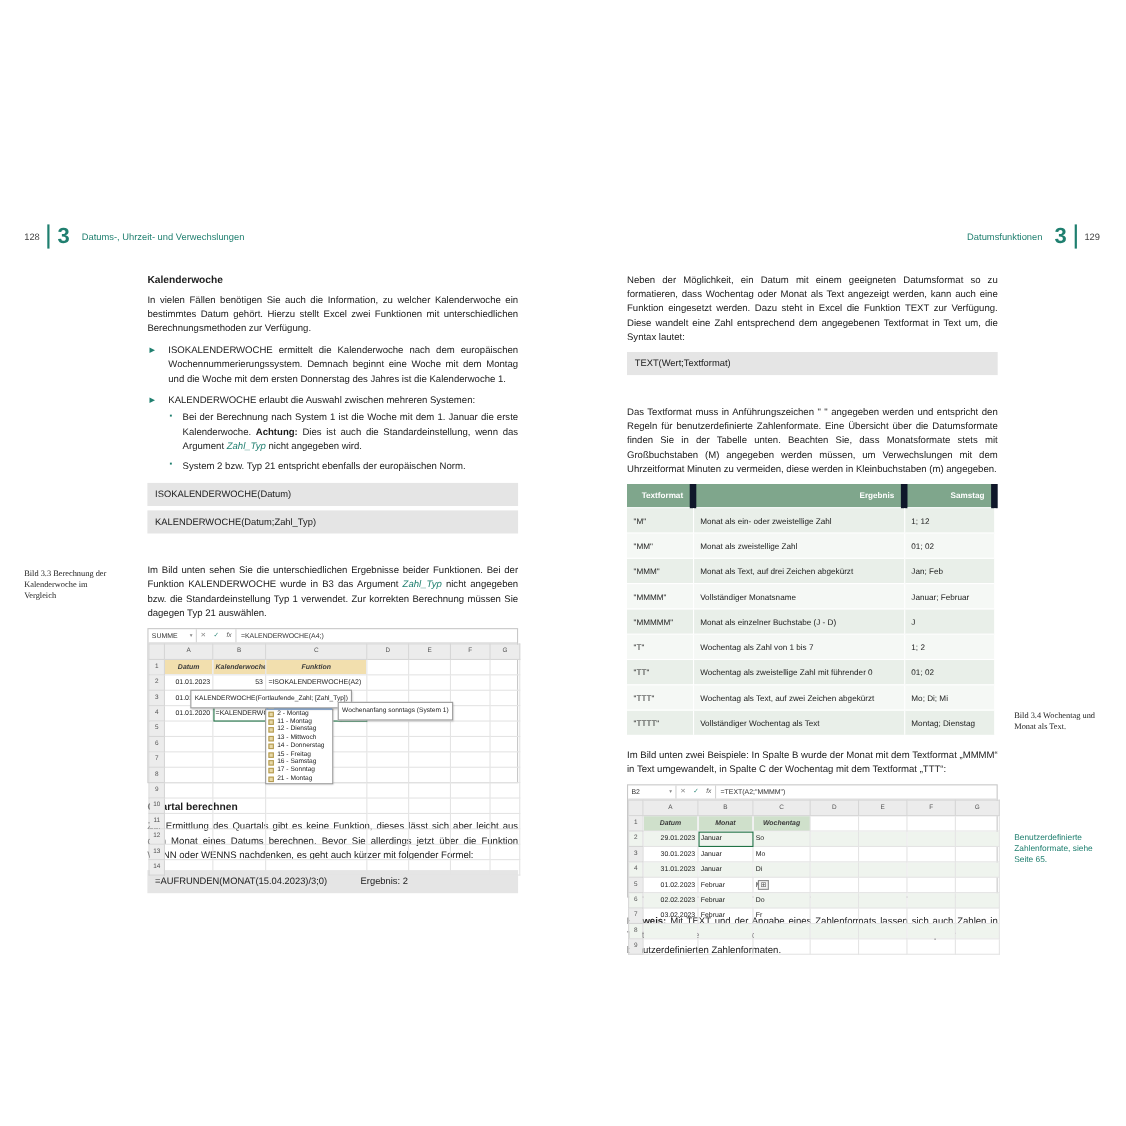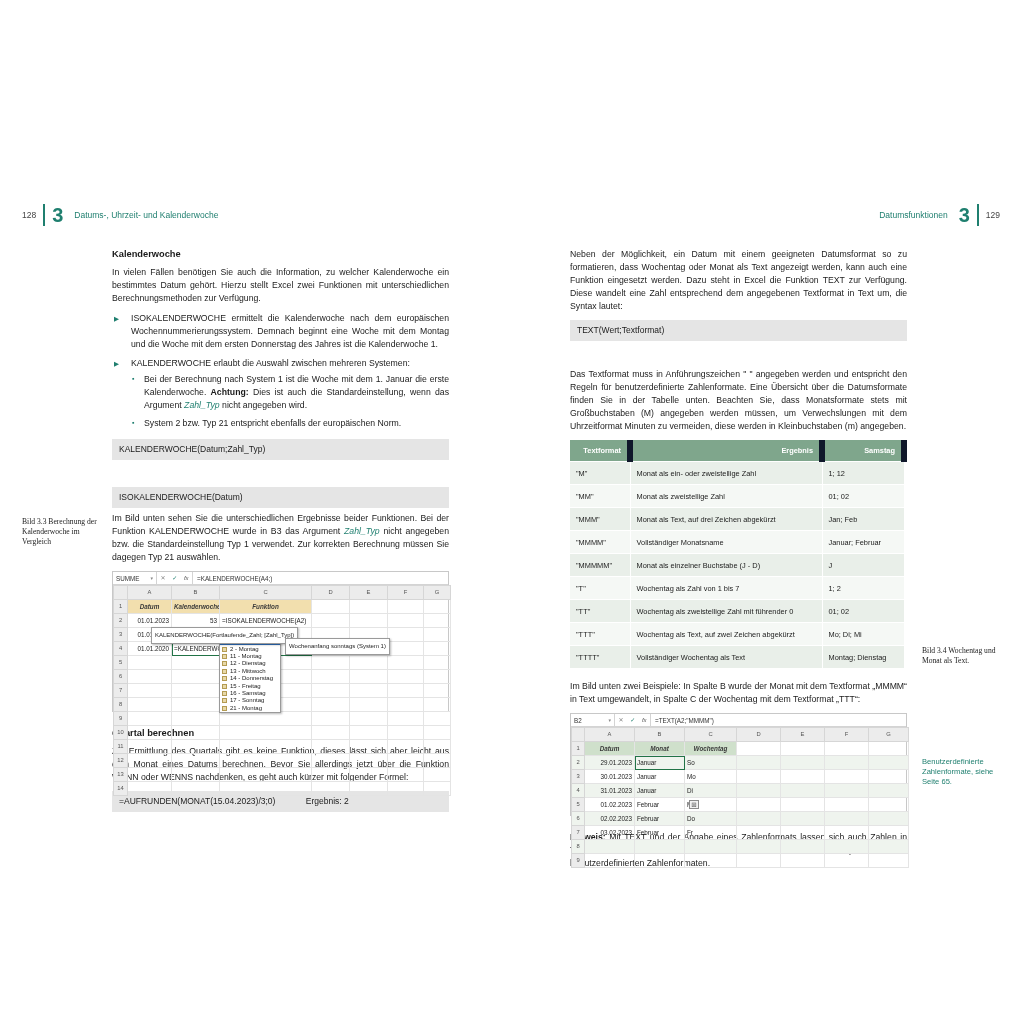--- a/index.html
+++ b/index.html
@@ -11,21 +11,21 @@
   .hdr-left{left:22px}
   .hdr-right{right:24px}
   .pagenum{font-size:8.5px;color:#444}
   .vbar{width:2px;height:22px;background:#1f7f6f;margin:0 7px}
   .chapnum{font-size:20px;font-weight:bold;color:#1f7f6f}
   .hdrtitle{font-size:8.5px;color:#1f7f6f;margin-left:11px}
   .hdr-right .hdrtitle{margin-left:0;margin-right:11px}
 
   
   .col{position:absolute;width:337px;font-size:8.7px;line-height:13px}
-  .col-left{left:112px;top:248px}
+  .col-left{left:134px;top:248px}
   .col-right{left:570px;top:248px}
   h3{font-size:9.3px;font-weight:bold;margin-bottom:5px}
   .teal{color:#1f7f6f}
   p{margin-bottom:7px;text-align:justify}
   .bullet{display:flex;margin-bottom:6px;text-align:justify}
   .bullet .bm{color:#1f7f6f;font-size:6.5px;line-height:13px;flex:0 0 19px;padding-left:2px}
   .sub{display:flex;margin-bottom:5px;padding-left:20px;text-align:justify}
   .sub .sm{color:#1f7f6f;font-size:7px;line-height:12px;flex:0 0 12px}
   .codebox{background:#e5e5e5;padding:4px 7px;font-size:8.5px;margin-bottom:4px}
   .code-gap{margin-bottom:27px}
@@ -70,21 +70,21 @@
   .dd-ico{width:5px;height:5px;background:#e8d9a8;border:1px solid #b49b52;flex:0 0 5px}
   .autofill{position:absolute;width:10px;height:9px;border:1px solid #8a8a8a;background:#f2f2f2;font-size:6.5px;line-height:7px;text-align:center;color:#555;z-index:4}
 </style>
 </head>
 <body>
 
 <header class="hdr hdr-left">
   <span class="pagenum">128</span>
   <span class="vbar"></span>
   <span class="chapnum">3</span>
-  <span class="hdrtitle">Datums-, Uhrzeit- und Kalenderwoche</span>
+  <span class="hdrtitle">Datums-, Uhrzeit- und Verwechslungen</span>
 </header>
 
 <header class="hdr hdr-right">
   <span class="hdrtitle">Datumsfunktionen</span>
   <span class="chapnum">3</span>
   <span class="vbar"></span>
   <span class="pagenum">129</span>
 </header>
 
 <div class="mnote" style="left:22px;top:517px;width:80px">Bild 3.3 Berechnung der Kalenderwoche im Vergleich</div>
@@ -104,22 +104,22 @@
   </div>
   <div class="sub">
     <span class="sm">▪</span>
     <span><span>Bei der Berechnung nach System 1 ist die Woche mit dem 1. Januar die erste Kalenderwoche. </span><b>Achtung:</b><span> Dies ist auch die Standardeinstellung, wenn das Argument </span><span class="arg">Zahl_Typ</span><span> nicht angegeben wird.</span></span>
   </div>
   <div class="sub" style="margin-bottom:9px">
     <span class="sm">▪</span>
     <span>System 2 bzw. Typ 21 entspricht ebenfalls der europäischen Norm.</span>
   </div>
 
+  <div class="codebox">ISOKALENDERWOCHE(Datum)</div>
   <div class="codebox code-gap">KALENDERWOCHE(Datum;Zahl_Typ)</div>
-  <div class="codebox">ISOKALENDERWOCHE(Datum)</div>
 
   <p><span>Im Bild unten sehen Sie die unterschiedlichen Ergebnisse beider Funktionen. Bei der Funktion KALENDERWOCHE wurde in B3 das Argument </span><span class="arg">Zahl_Typ</span><span> nicht angegeben bzw. die Standardeinstellung Typ 1 verwendet. Zur korrekten Berechnung müssen Sie dagegen Typ 21 auswählen.</span></p>
 
   <div class="sheet s1" style="height:141px">
     <div class="fbar">
       <span class="nbox">
           <span>SUMME</span>
           <span class="dda">▾</span>
         </span>
       <span class="fxic">

